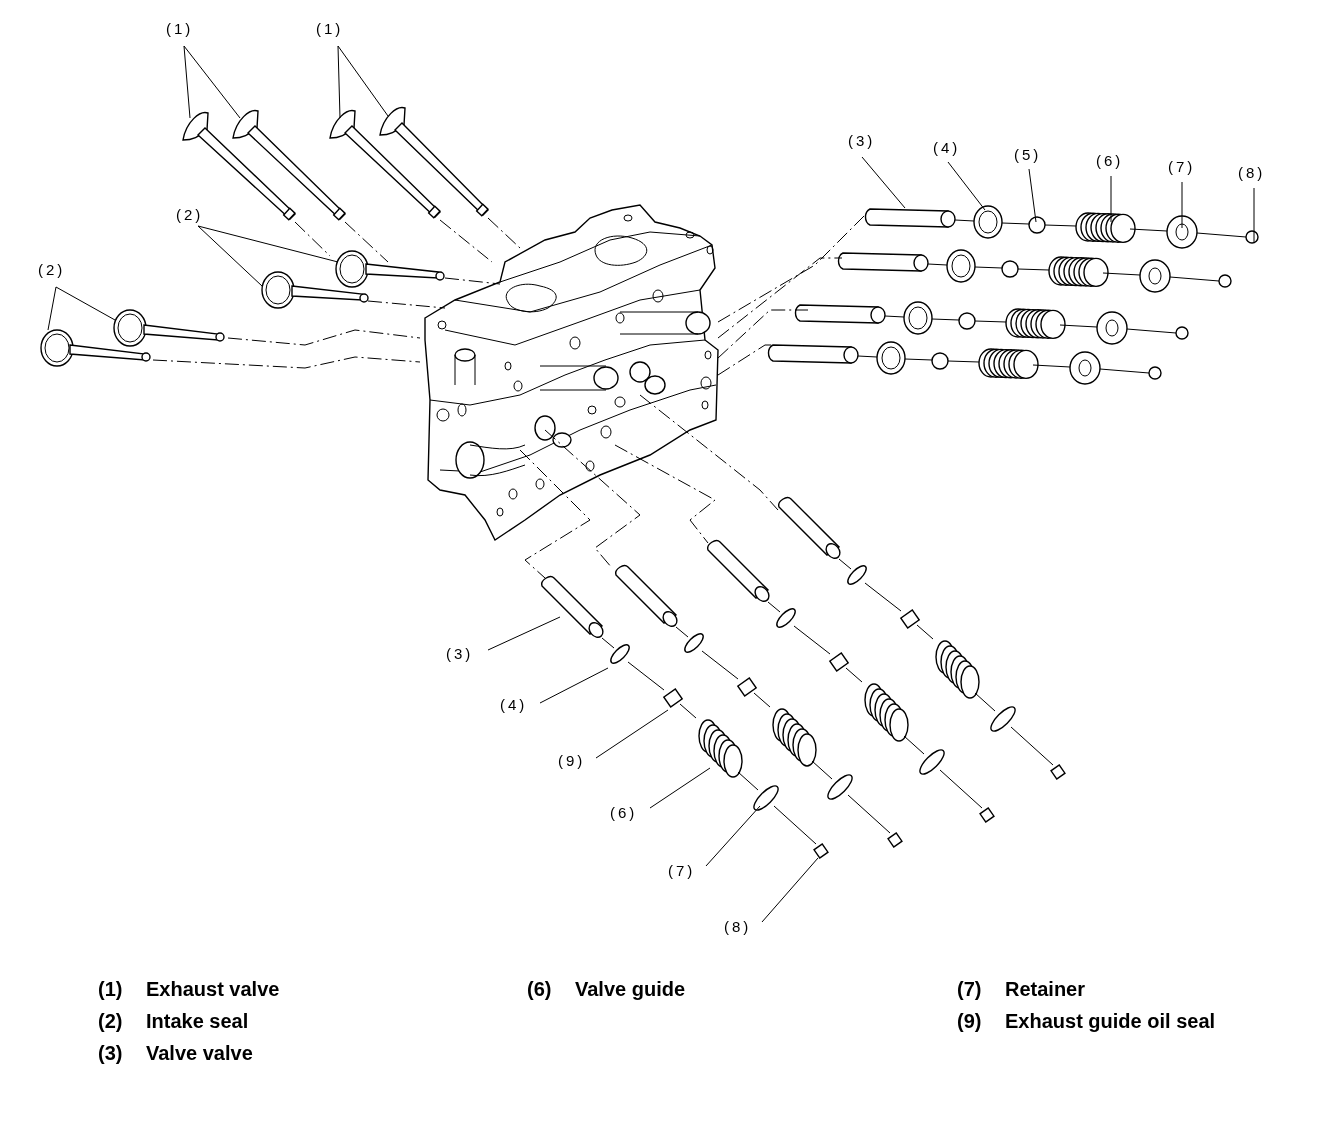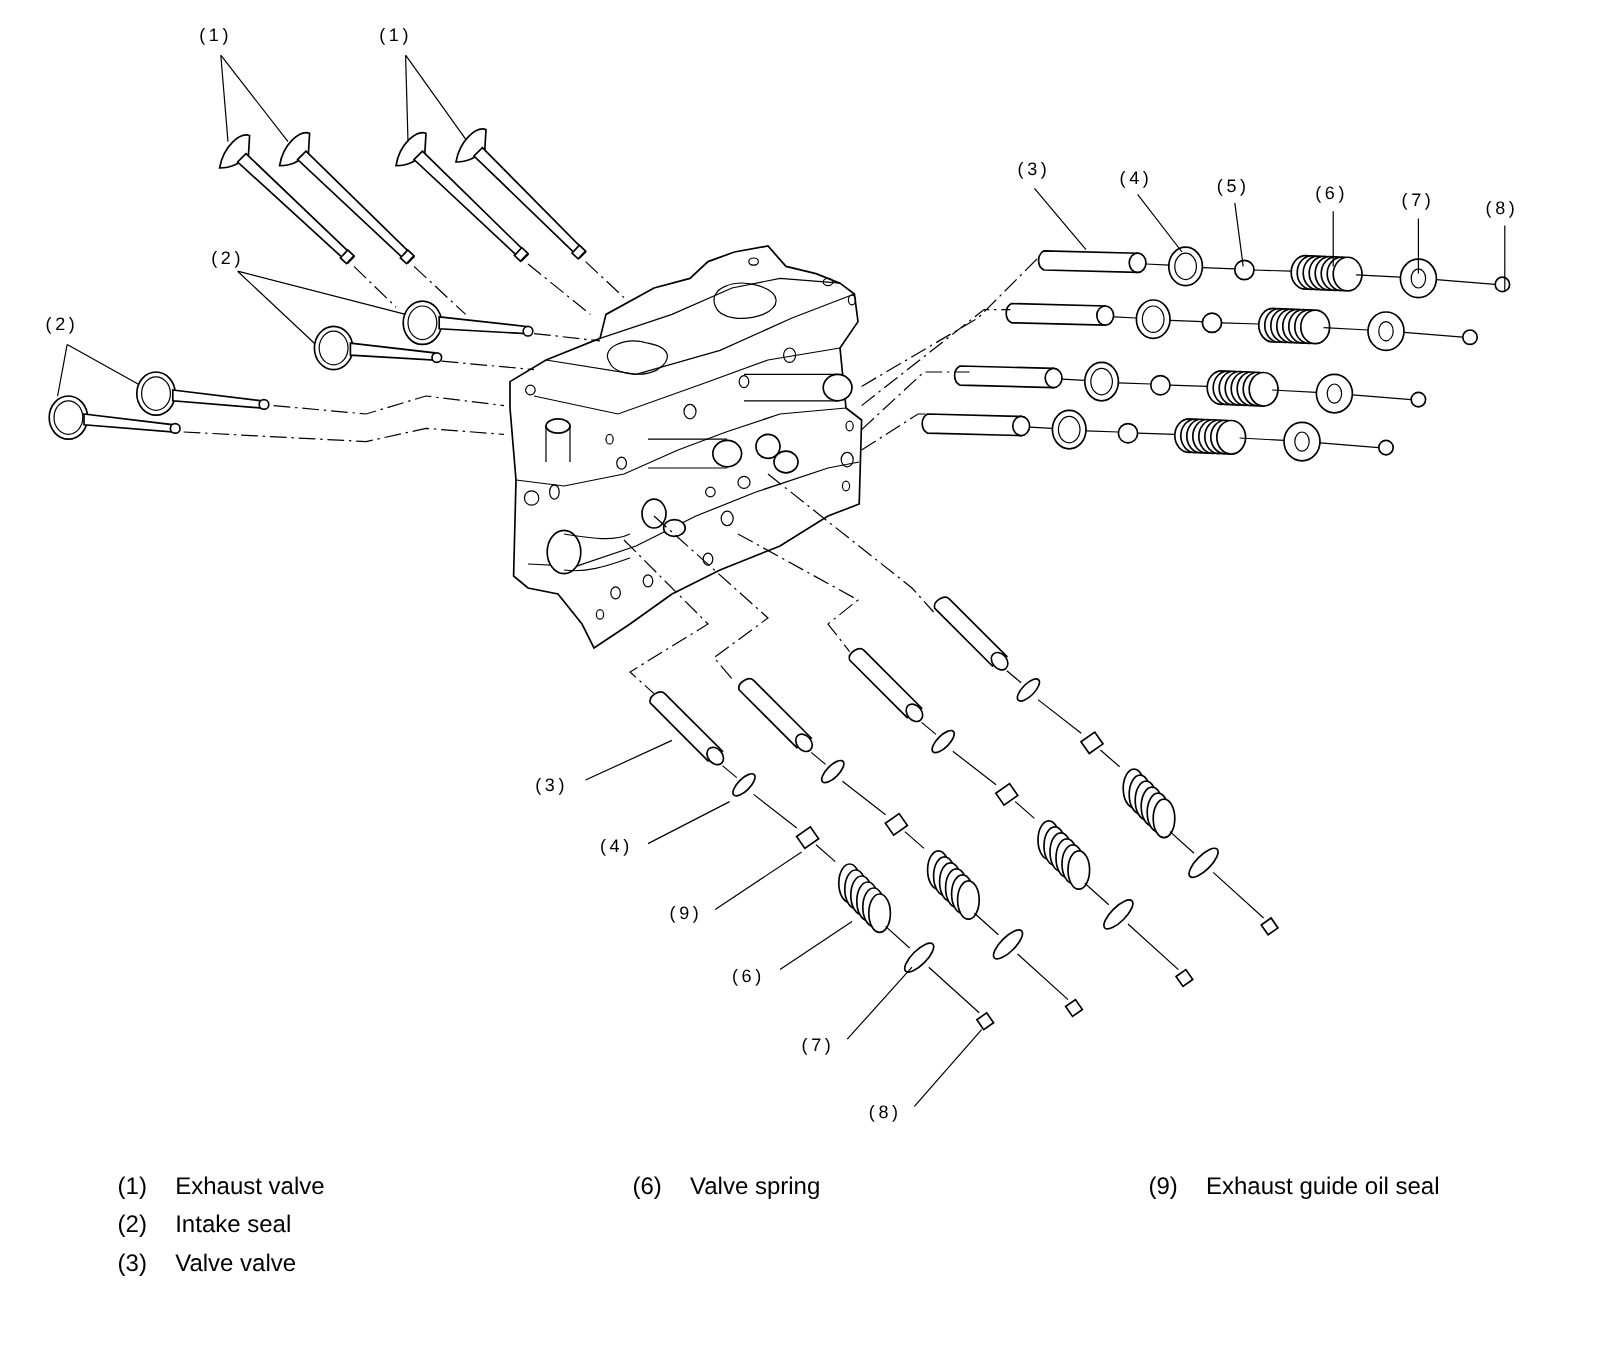--- a/index.html
+++ b/index.html
@@ -5,21 +5,21 @@
   html, body { margin: 0; padding: 0; background: #ffffff; }
   body { width: 1344px; height: 1124px; position: relative; overflow: hidden;
          font-family: "Liberation Sans", "DejaVu Sans", sans-serif; color: #000; }
   #diagram { position: absolute; left: 0; top: 0; width: 1344px; height: 960px; }
   #diagram text { font-family: "Liberation Sans", "DejaVu Sans", sans-serif; font-size: 15px; letter-spacing: 3px; fill: #000; }
   .thin { stroke: #000; stroke-width: 1; fill: none; }
   .dash { stroke: #000; stroke-width: 1; fill: none; stroke-dasharray: 14 4 2 4; }
   .part { stroke: #000; stroke-width: 1.4; fill: #fff; }
   .legend { position: absolute; top: 973px; left: 0; width: 1344px; }
   .legend-col { position: absolute; top: 0; }
-  .legend-row { height: 32px; font-size: 20px; line-height: 32px; white-space: nowrap; }
+  .legend-row { height: 32px; font-size: 20px; line-height: 32px; white-space: nowrap; font-weight: bold; }
   .legend-num { display: inline-block; width: 48px; }
 </style>
 </head>
 <body>
 
 <svg id="diagram" viewBox="0 0 1344 960" xmlns="http://www.w3.org/2000/svg">
 
   <g>
     <path class="part" d="M425,318 L455,300 L500,282 L505,262 L545,240 L575,232 L590,218 L612,210 L640,205 L655,222 L680,228 L700,236 L712,245 L715,268 L700,290 L705,340 L718,350 L716,420 L690,430 L650,455 L600,475 L560,495 L525,520 L495,540 L485,520 L465,495 L440,490 L428,480 L430,400 L425,340 Z"></path>
     <path class="thin" d="M500,282 L560,262 L610,240 L650,232 L700,236"></path>
@@ -309,18 +309,19 @@
   </g>
 </svg>
 
 <div class="legend">
   <div class="legend-col" style="left:98px">
     <div class="legend-row"><span class="legend-num">(1)</span><span>Exhaust valve</span></div>
     <div class="legend-row"><span class="legend-num">(2)</span><span>Intake seal</span></div>
     <div class="legend-row"><span class="legend-num">(3)</span><span>Valve valve</span></div>
   </div>
   <div class="legend-col" style="left:527px">
-    <div class="legend-row"><span class="legend-num">(6)</span><span>Valve spring</span></div>
+    <div class="legend-row"><span class="legend-num">(6)</span><span>Valve guide</span></div>
   </div>
   <div class="legend-col" style="left:957px">
+    <div class="legend-row"><span class="legend-num">(7)</span><span>Retainer</span></div>
     <div class="legend-row"><span class="legend-num">(9)</span><span>Exhaust guide oil seal</span></div>
   </div>
 </div>
 
 </body></html>

